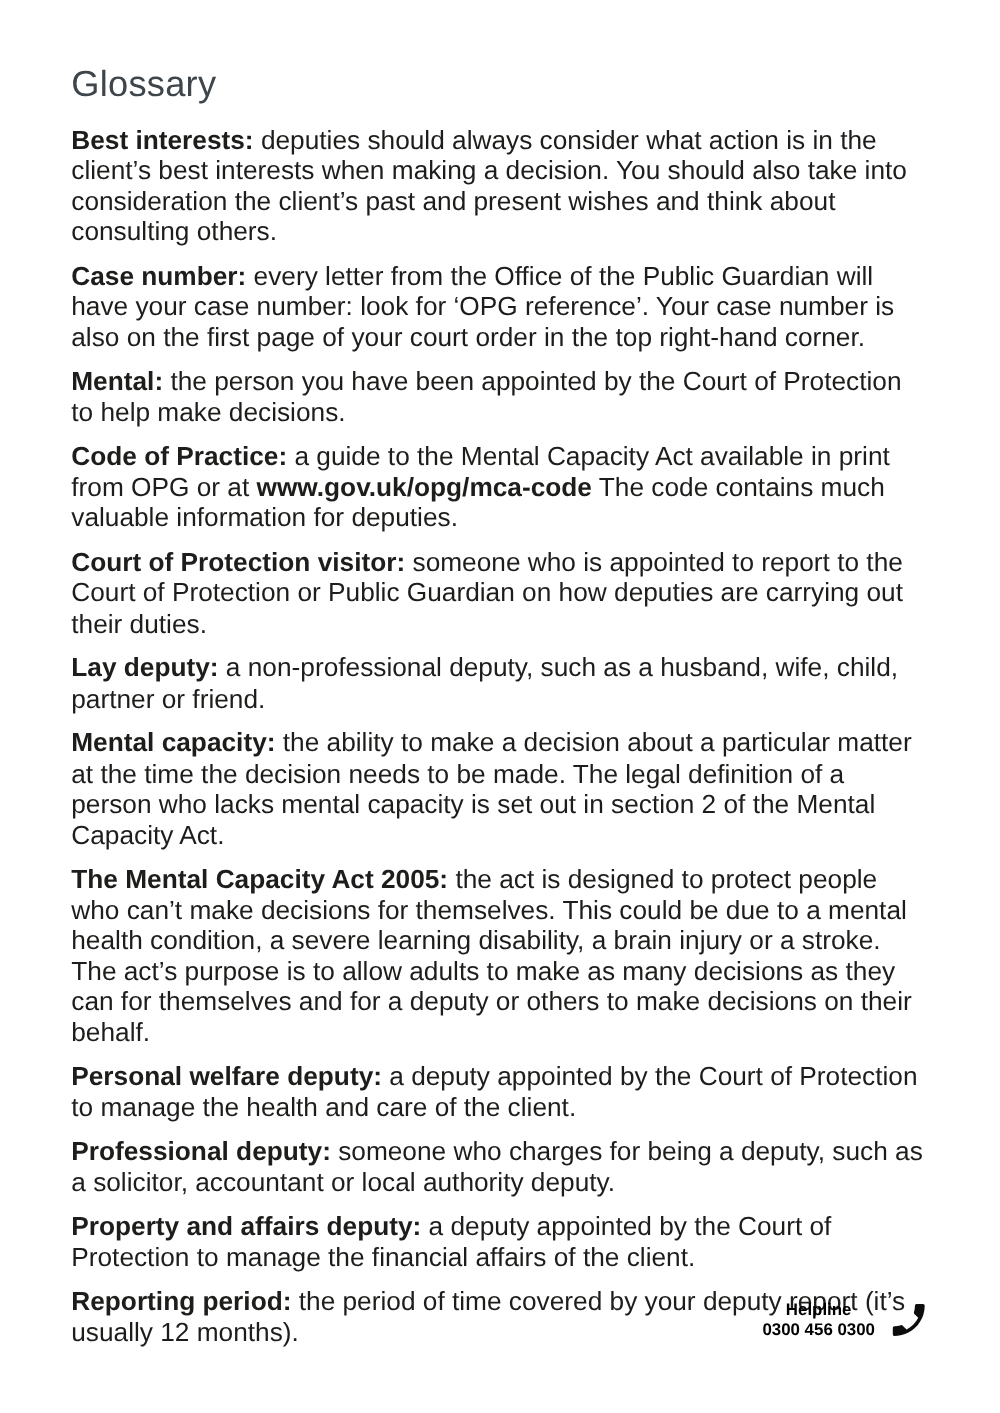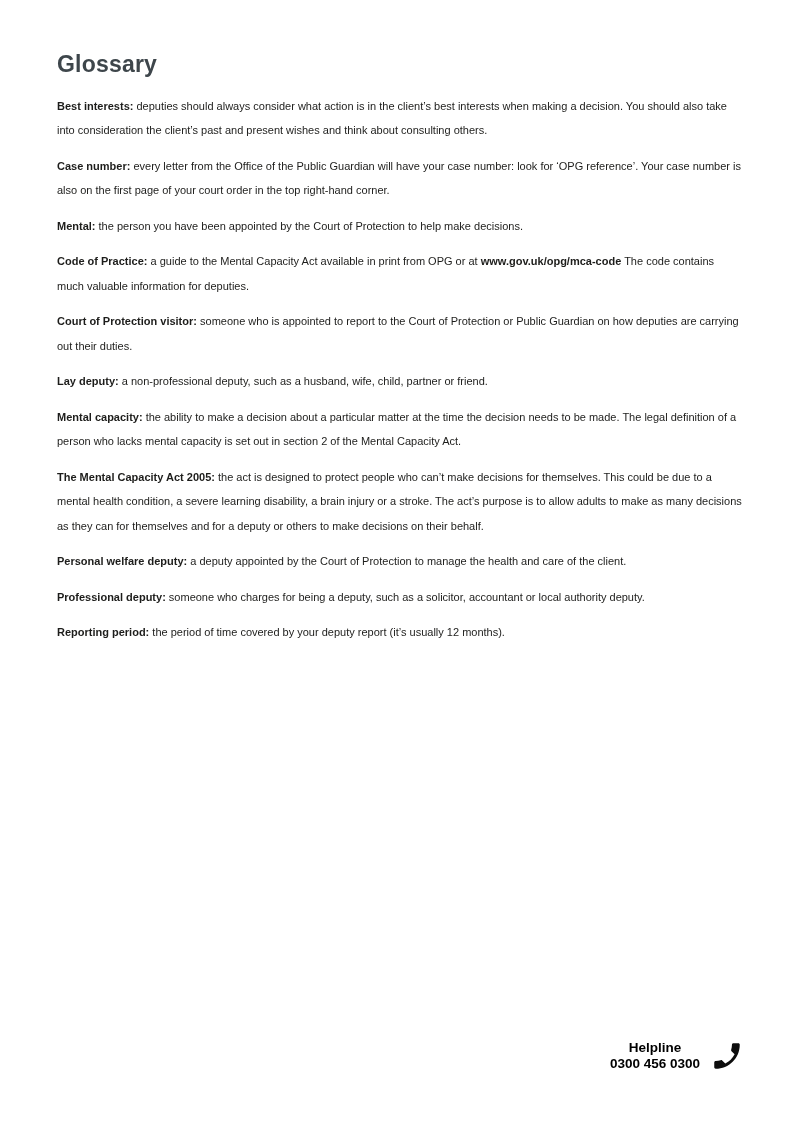--- a/index.html
+++ b/index.html
@@ -18,29 +18,29 @@
     color: var(--body-color);
     overflow: hidden;
   }
   .content {
     position: absolute;
     top: 51px;
     left: 57px;
     width: 686px;
   }
   h1.doc-title {
-    font-size: 23px;
-    font-weight: bold;
+    font-size: 29px;
+    font-weight: normal;
     color: var(--heading-color);
     line-height: 1.2;
     margin-bottom: 15px;
     letter-spacing: 0.2px;
   }
   .entry {
-    font-size: 11px;
+    font-size: 21px;
     line-height: 24.5px;
     margin-bottom: 11px;
     color: var(--body-color);
   }
   .entry strong { font-weight: bold; }
   .helpline {
     position: absolute;
     top: 1038px;
     right: 55px;
     display: flex;
@@ -87,20 +87,21 @@
         <p class="entry"><strong>Best interests:</strong><span> deputies should always consider what action is in the client’s best interests when making a decision. You should also take into consideration the client’s past and present wishes and think about consulting others.</span></p>
         <p class="entry"><strong>Case number:</strong><span> every letter from the Office of the Public Guardian will have your case number: look for ‘OPG reference’. Your case number is also on the first page of your court order in the top right-hand corner.</span></p>
         <p class="entry"><strong>Mental:</strong><span> the person you have been appointed by the Court of Protection to help make decisions.</span></p>
         <p class="entry"><strong>Code of Practice:</strong><span> a guide to the Mental Capacity Act available in print from OPG or at </span><strong>www.gov.uk/opg/mca-code</strong><span> The code contains much valuable information for deputies.</span></p>
         <p class="entry"><strong>Court of Protection visitor:</strong><span> someone who is appointed to report to the Court of Protection or Public Guardian on how deputies are carrying out their duties.</span></p>
         <p class="entry"><strong>Lay deputy:</strong><span> a non-professional deputy, such as a husband, wife, child, partner or friend.</span></p>
         <p class="entry"><strong>Mental capacity:</strong><span> the ability to make a decision about a particular matter at the time the decision needs to be made. The legal definition of a person who lacks mental capacity is set out in section 2 of the Mental Capacity Act.</span></p>
         <p class="entry"><strong>The Mental Capacity Act 2005:</strong><span> the act is designed to protect people who can’t make decisions for themselves. This could be due to a mental health condition, a severe learning disability, a brain injury or a stroke. The act’s purpose is to allow adults to make as many decisions as they can for themselves and for a deputy or others to make decisions on their behalf.</span></p>
         <p class="entry"><strong>Personal welfare deputy:</strong><span> a deputy appointed by the Court of Protection to manage the health and care of the client.</span></p>
         <p class="entry"><strong>Professional deputy:</strong><span> someone who charges for being a deputy, such as a solicitor, accountant or local authority deputy.</span></p>
+        <p class="entry"><strong>Property and affairs deputy:</strong><span> a deputy appointed by the Court of Protection to manage the financial affairs of the client.</span></p>
         <p class="entry"><strong>Reporting period:</strong><span> the period of time covered by your deputy report (it’s usually 12 months).</span></p>
       </div>
   </div>
 
   <div class="helpline">
     <div class="helpline-text">
       <div>Helpline</div>
       <div>0300 456 0300</div>
     </div>
     <div class="phone-icon-wrap">

